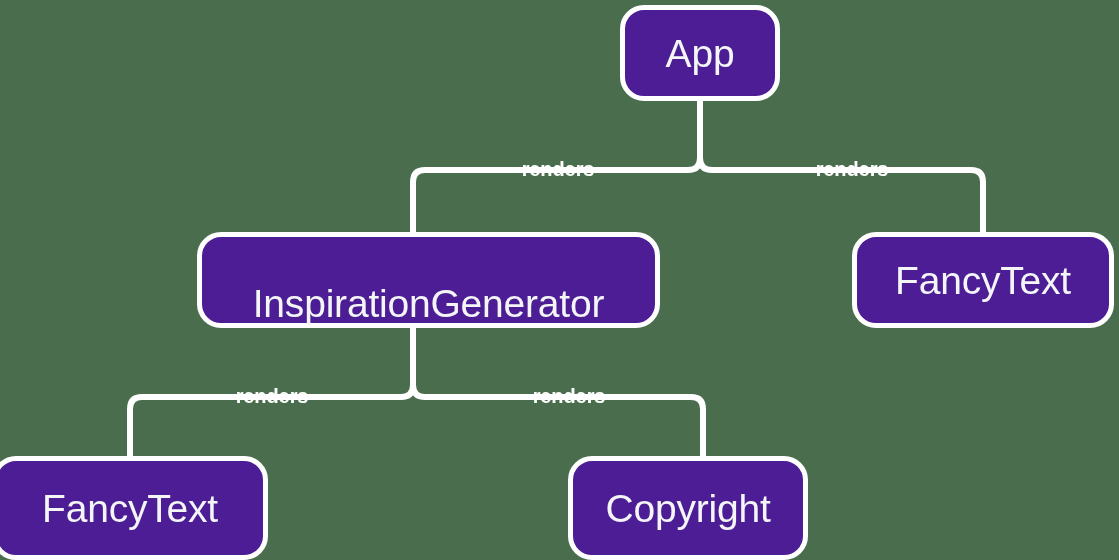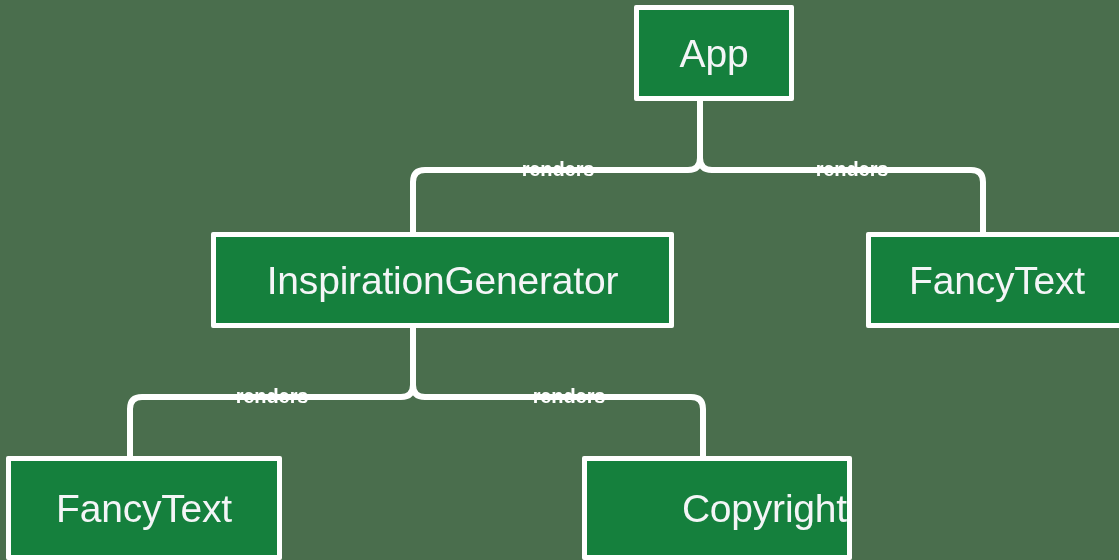--- a/index.html
+++ b/index.html
@@ -25,29 +25,28 @@
     position: absolute;
     left: 0;
     top: 0;
     width: 1119px;
     height: 560px;
     pointer-events: none;
   }
   .node {
     position: absolute;
     box-sizing: border-box;
-    background: #15803d;
+    background: #4c1d95;
     border: 5px solid #ffffff;
-    border-radius: 2px;
+    border-radius: 24px;
     display: flex;
     align-items: center;
     justify-content: center;
     color: #ffffff;
     white-space: nowrap;
-    margin-left: 14px;
   }
   .node-label {
     font-size: 39px;
     font-weight: 400;
     letter-spacing: -0.2px;
     line-height: 1;
     color: #f4f5f7;
   }
   .edge-label {
     position: absolute;
@@ -85,29 +84,29 @@
   <div class="edge-label" style="left:852px; top:169px;">renders</div>
 
   <div class="edge-label" style="left:272px; top:396px;">renders</div>
 
   <div class="edge-label" style="left:569px; top:396px;">renders</div>
 
   <div class="node" style="left:620px; top:5px; width:160px; height:96px;">
     <span class="node-label">App</span>
   </div>
 
-  <div class="node" style="left:197px; top:232px; width:463px; height:96px;">
+  <div class="node" style="left:197px; top:232px; width:463px; height:96px;align-items:flex-end;">
     <span class="node-label">InspirationGenerator</span>
   </div>
 
   <div class="node" style="left:852px; top:232px; width:262px; height:96px;">
     <span class="node-label">FancyText</span>
   </div>
 
   <div class="node" style="left:-8px; top:456px; width:276px; height:104px;">
     <span class="node-label">FancyText</span>
   </div>
 
-  <div class="node" style="left:568px; top:456px; width:270px; height:104px;justify-content:flex-end;">
+  <div class="node" style="left:568px; top:456px; width:240px; height:104px;">
     <span class="node-label">Copyright</span>
   </div>
 
 </div>
 
 </body></html>

